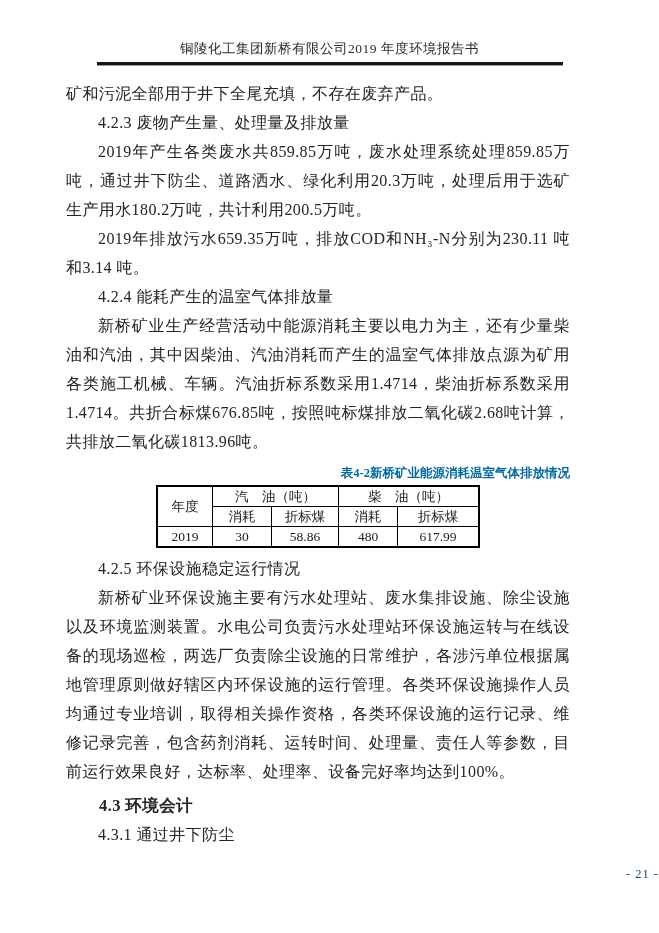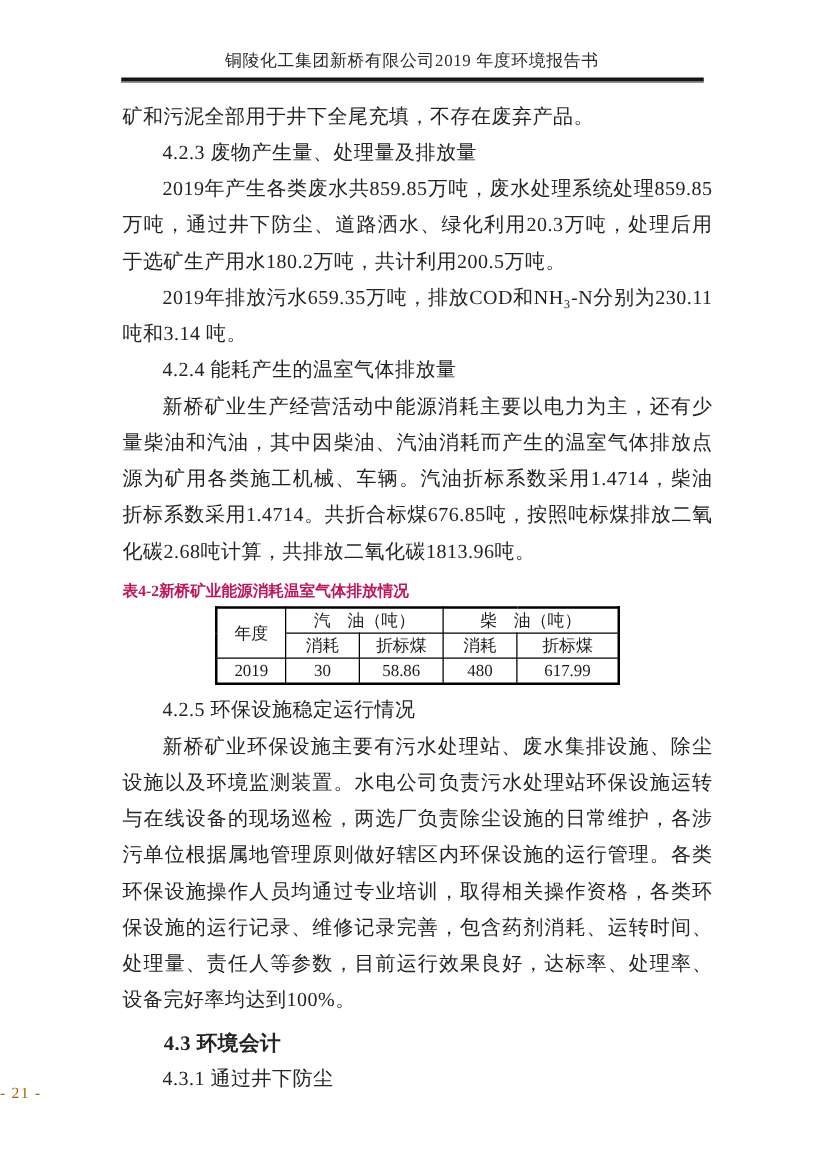--- a/index.html
+++ b/index.html
@@ -22,44 +22,44 @@
     color:#2b2b2b;
   }
   .header-rule {
     width:466px;
     height:3px;
     margin:4px auto 0 auto;
     background:#151515;
     border-bottom:1px solid #9a9a9a;
   }
   .content {
-    padding:13px 89px 0 98px;
+    padding:13px 89px 0 66px;
     font-size:16px;
     line-height:29px;
     letter-spacing:0.4px;
     text-align:justify;
   }
   .content p { margin:0; }
   .indent { text-indent:2em; }
   .sec-heading { text-indent:2em; }
   .sec-heading-bold {
     text-indent:2em;
     font-weight:bold;
     font-size:16.5px;
     margin-top:5px !important;
   }
   .table-caption {
     margin-top:7px;
-    text-align:left;
+    text-align:right;
     text-indent:0;
     font-weight:bold;
     font-size:12.5px;
     line-height:20px;
     letter-spacing:0;
-    color:#be185d;
+    color:#0369a1;
   }
   table.data-table {
     border-collapse:collapse;
     margin:2px auto 0 auto;
     border:2px solid #000;
     font-size:13.5px;
     line-height:17px;
     letter-spacing:0;
     text-align:center;
     color:#1b1b1b;
@@ -71,23 +71,23 @@
   }
   td.col-year  { min-width:46px; }
   td.col-sm    { min-width:50px; }
   td.col-md    { min-width:58px; }
   td.col-lg    { min-width:72px; }
   .after-table { margin-top:6px !important; }
   .footer {
     position:absolute;
     left:0; bottom:51px;
     width:100%;
-    text-align:left;
+    text-align:right;
     font-size:12.5px;
-    color:#a16207;
+    color:#0c4a6e;
     letter-spacing:1px;
   }
 </style>
 </head>
 <body>
 
 <div class="page">
 
   <div>
     <div class="header-title">铜陵化工集团新桥有限公司2019 年度环境报告书</div>

